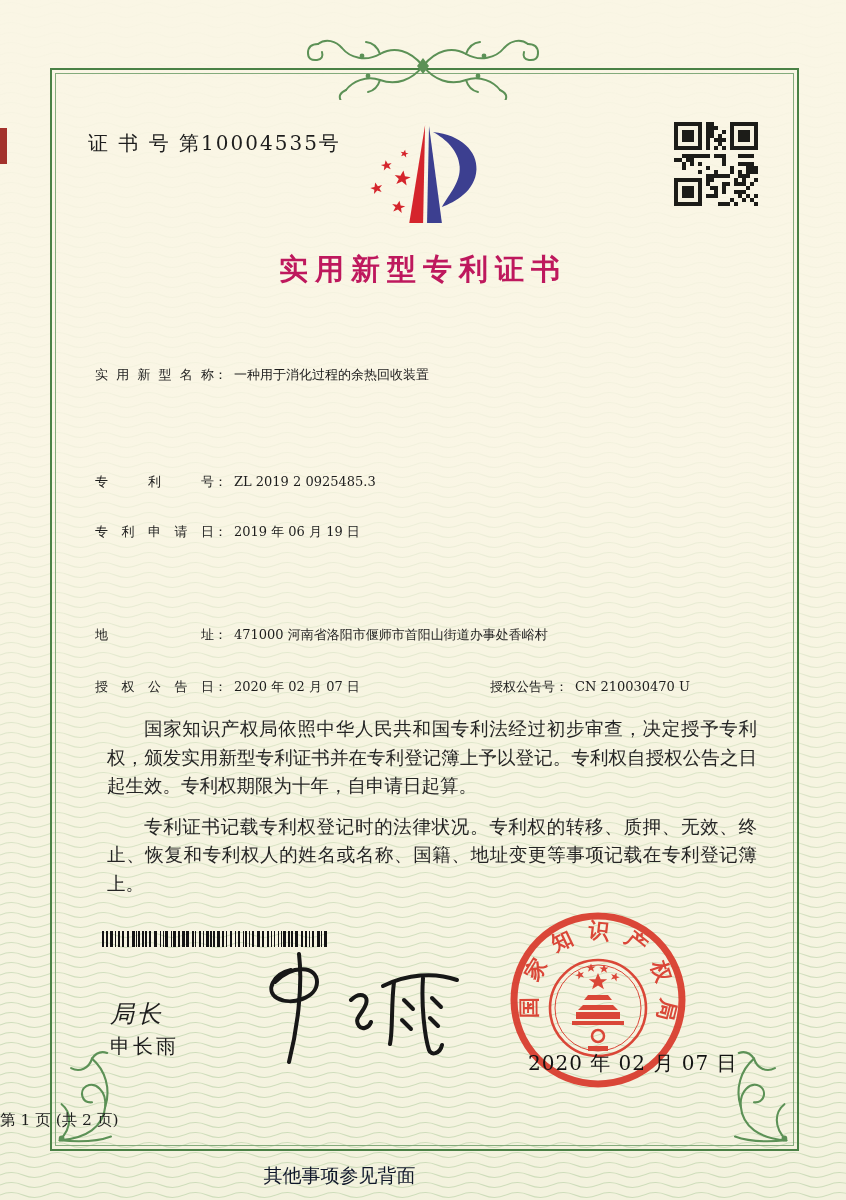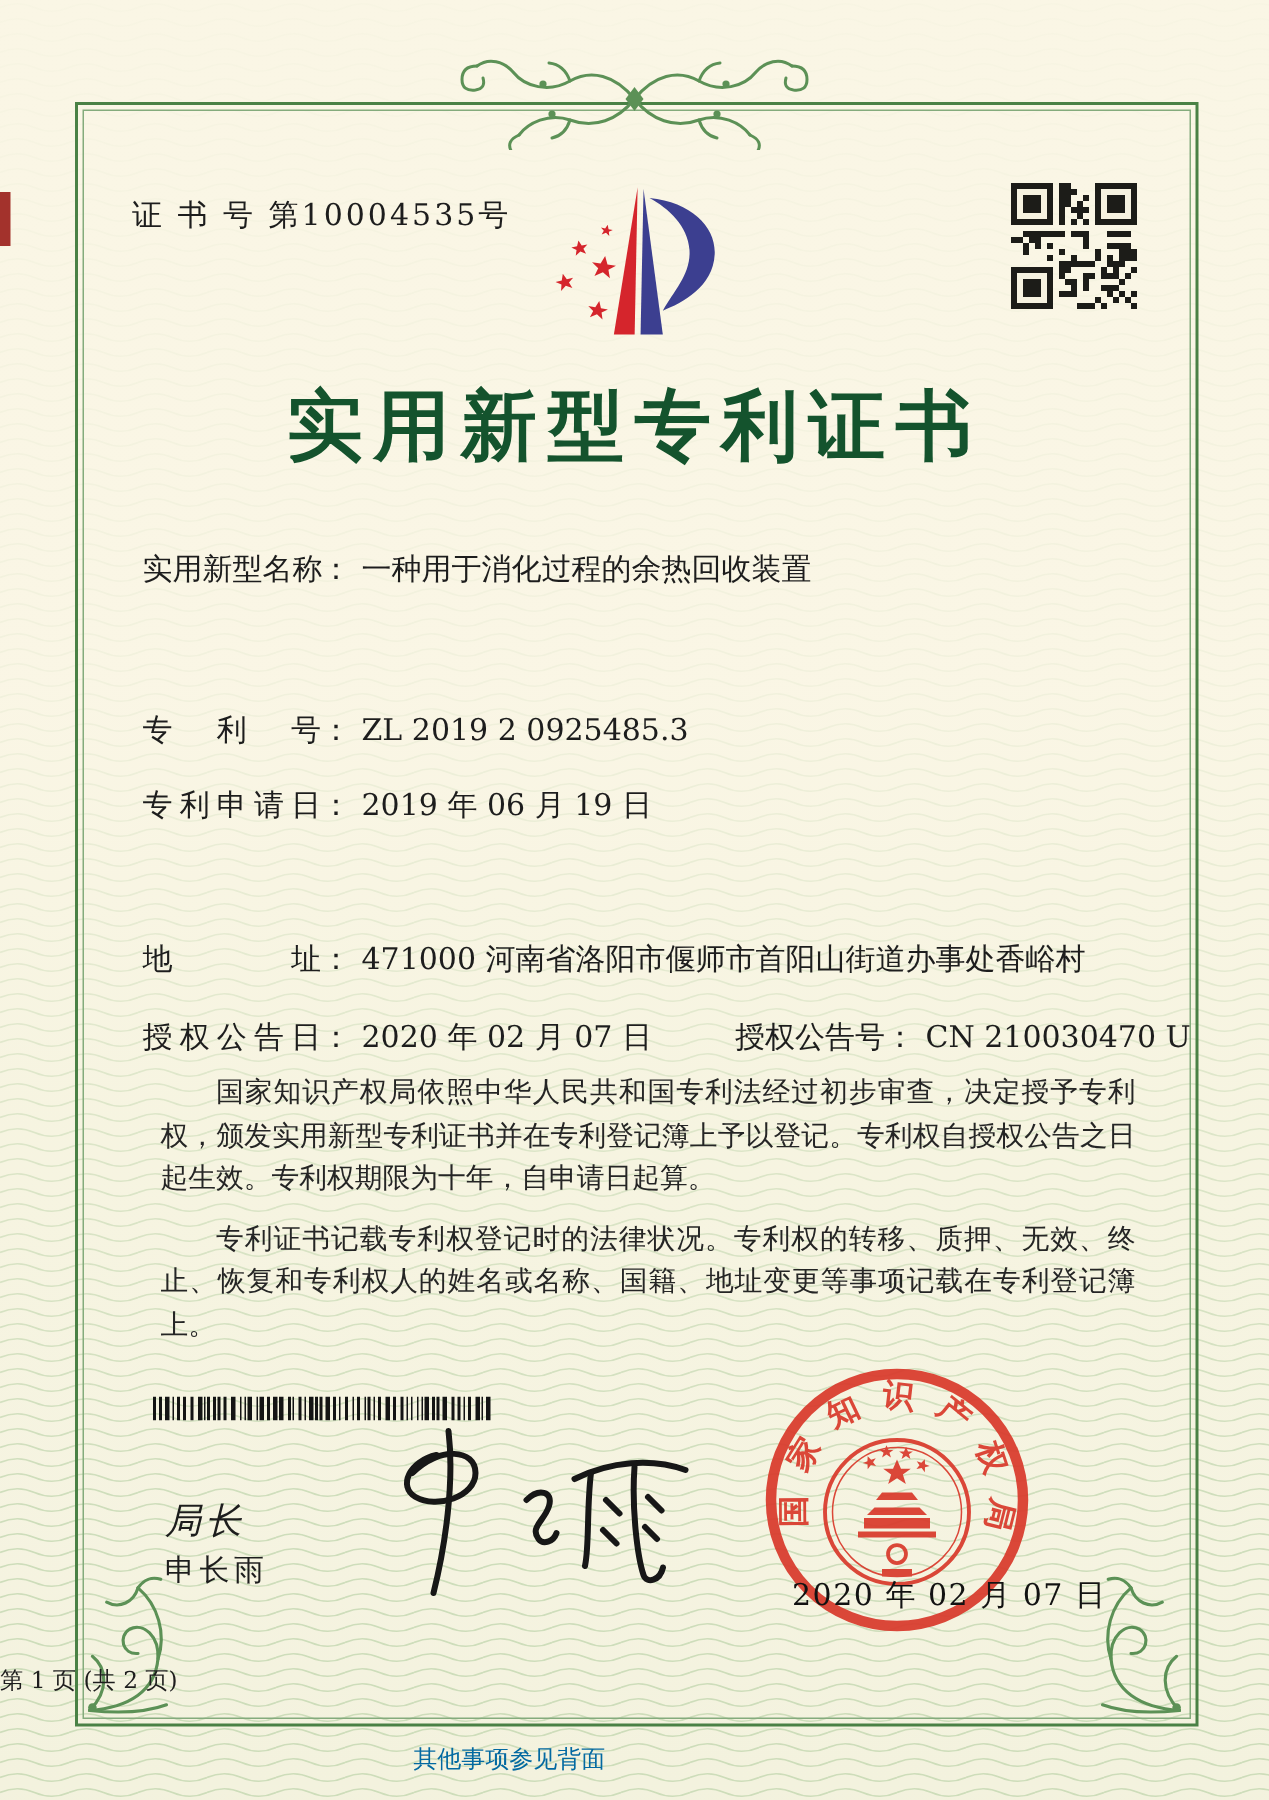--- a/index.html
+++ b/index.html
@@ -31,44 +31,44 @@
   }
   .frame::before{
     content:"";position:absolute;inset:3px;border:1.5px solid #84ab7c;
   }
   .ornament{position:absolute;z-index:3;}
   .cert-no{position:absolute;left:88px;top:130px;z-index:4;font-size:20px;letter-spacing:2px;}
   .logo{position:absolute;left:347px;top:112px;z-index:4;}
   .qr{position:absolute;left:672px;top:120px;z-index:4;}
   .title{
     position:absolute;left:0;top:250px;width:100%;margin:0;z-index:4;
-    text-align:center;font-size:51px;font-weight:bold;letter-spacing:7px;color:#14532d;
-  }
-  .row{position:absolute;left:95px;z-index:4;font-size:20px;white-space:nowrap;}
+    text-align:center;font-size:29px;font-weight:bold;letter-spacing:7px;color:#be185d;
+  }
+  .row{position:absolute;left:95px;z-index:4;font-size:13px;white-space:nowrap;}
   .row .lab{
     display:inline-block;width:119px;vertical-align:bottom;
     text-align:justify;text-align-last:justify;
   }
   .row .col{display:inline-block;}
   .row .val{margin-left:7px;}
   .grant{position:absolute;left:363px;top:0;margin-left:32px;}
   .paras{
     position:absolute;left:95px;top:703px;width:674px;z-index:4;
     font-size:18.5px;line-height:28.5px;text-align:justify;color:#252525;
   }
   .paras p{margin:12px;text-indent:2em;}
   .paras p + p{margin-top:6px;}
   .barcode{position:absolute;left:102px;top:931px;z-index:4;}
   .signer-title{position:absolute;left:110px;top:998px;z-index:4;font-size:24px;letter-spacing:3px;font-style:italic;}
   .signer-name{position:absolute;left:110px;top:1033px;z-index:4;font-size:20px;letter-spacing:3px;}
   .signature{position:absolute;left:235px;top:948px;z-index:5;}
   .seal{position:absolute;left:503px;top:905px;z-index:4;}
   .seal-date{position:absolute;left:528px;top:1050px;z-index:6;font-size:20px;letter-spacing:1px;color:#121212;}
   .page-info{position:absolute;left:0;top:1110px;width:846px;z-index:4;font-size:15.5px;}
-  .back-note{position:absolute;left:0;top:1163px;width:679px;text-align:center;z-index:4;font-size:16px;color:#0369a1;}
+  .back-note{position:absolute;left:0;top:1163px;width:679px;text-align:center;z-index:4;font-size:19px;color:#0f172a;}
 </style>
 <title>实用新型专利证书</title></head>
 <body>
 
 <div class="page">
 
   <svg class="bg-pattern" width="846" height="1200">
     <defs>
       <pattern id="wav" width="46" height="10" patternUnits="userSpaceOnUse">
         <path d="M0 5 Q 11.5 0, 23 5 T 46 5" fill="none" style="stroke:var(--pattern_line)" stroke-width="1.1"></path>

